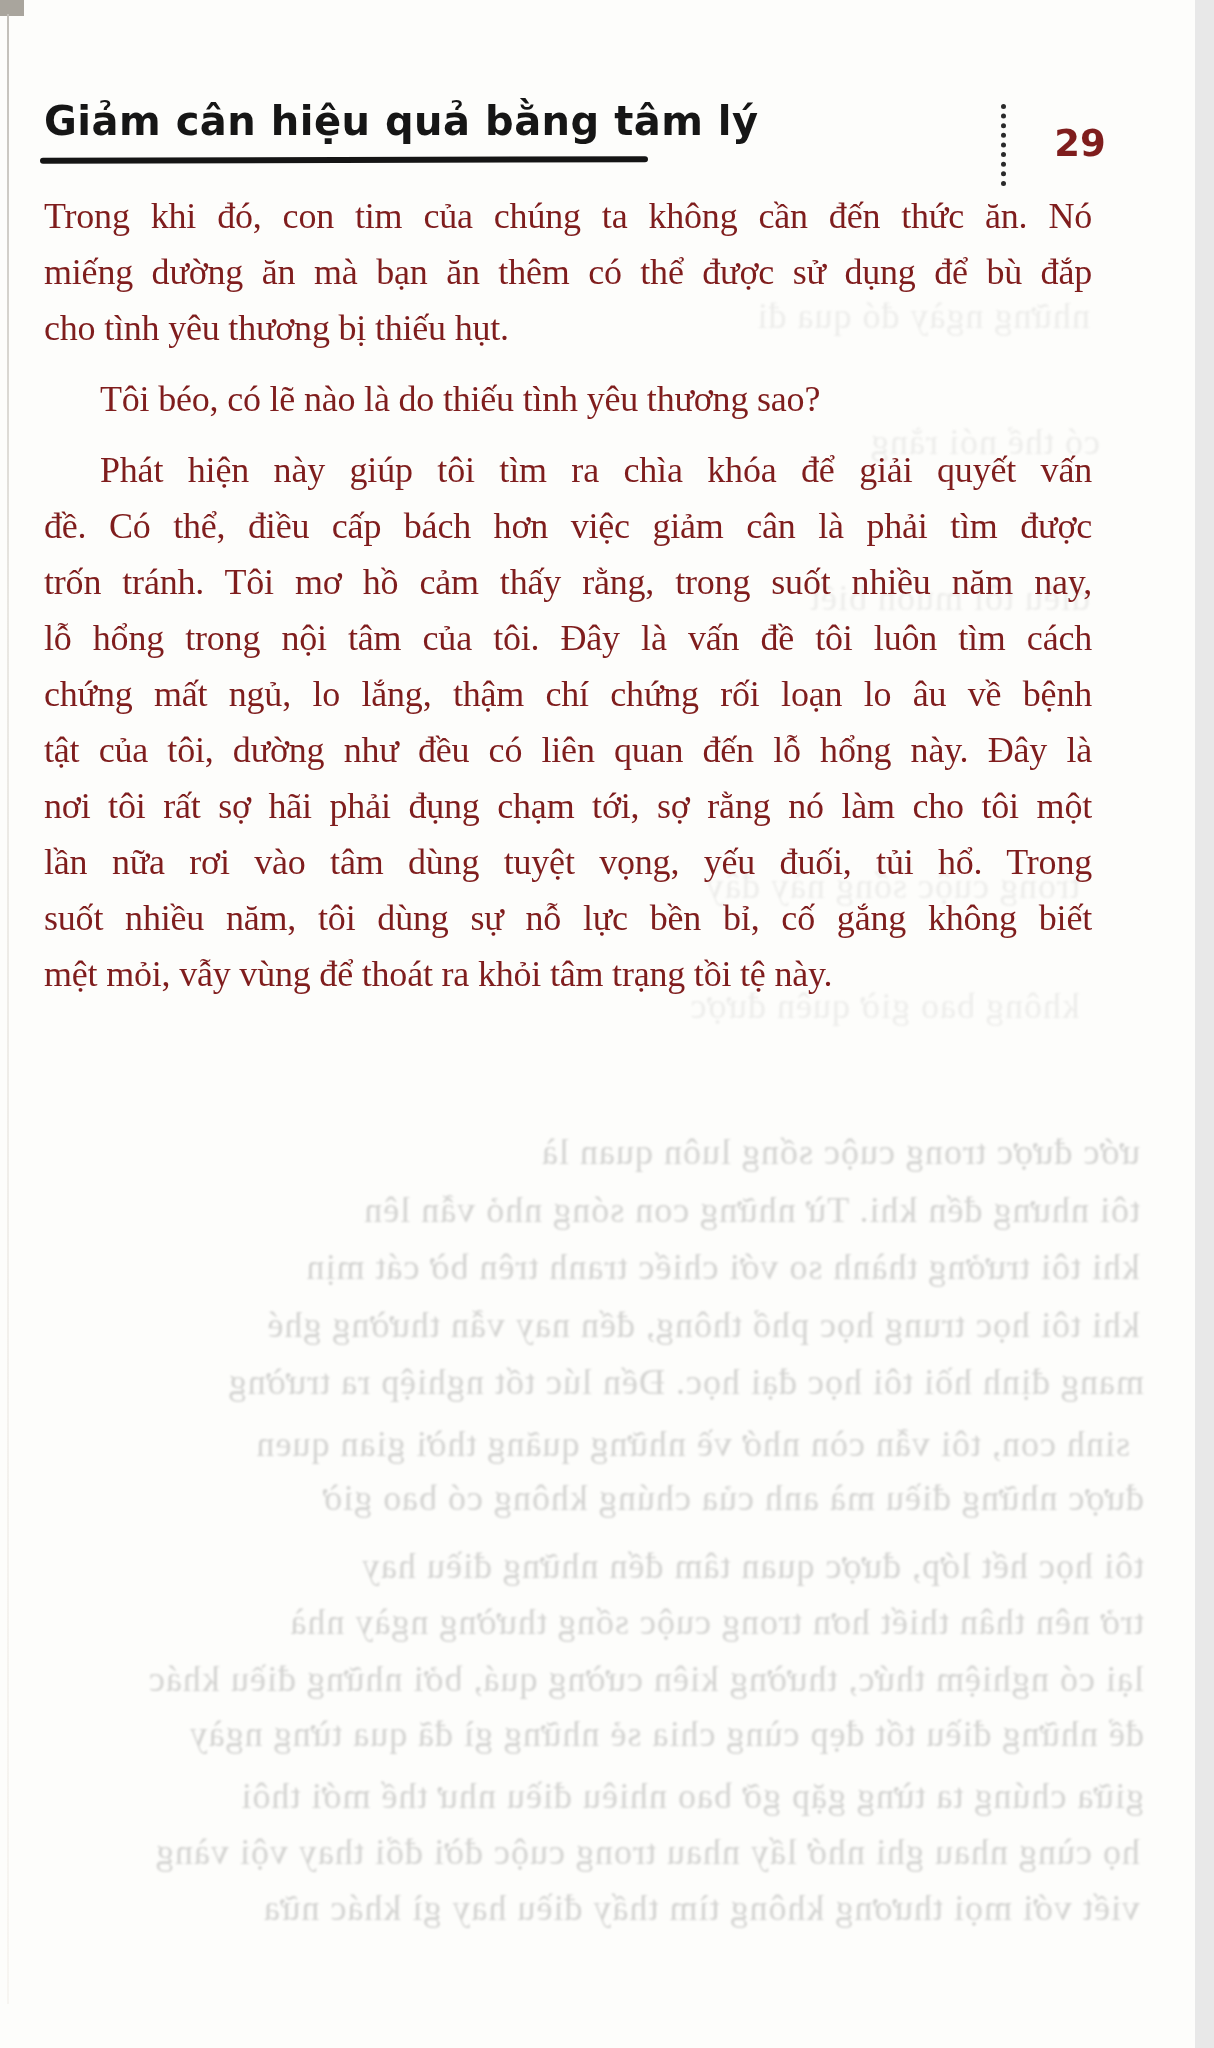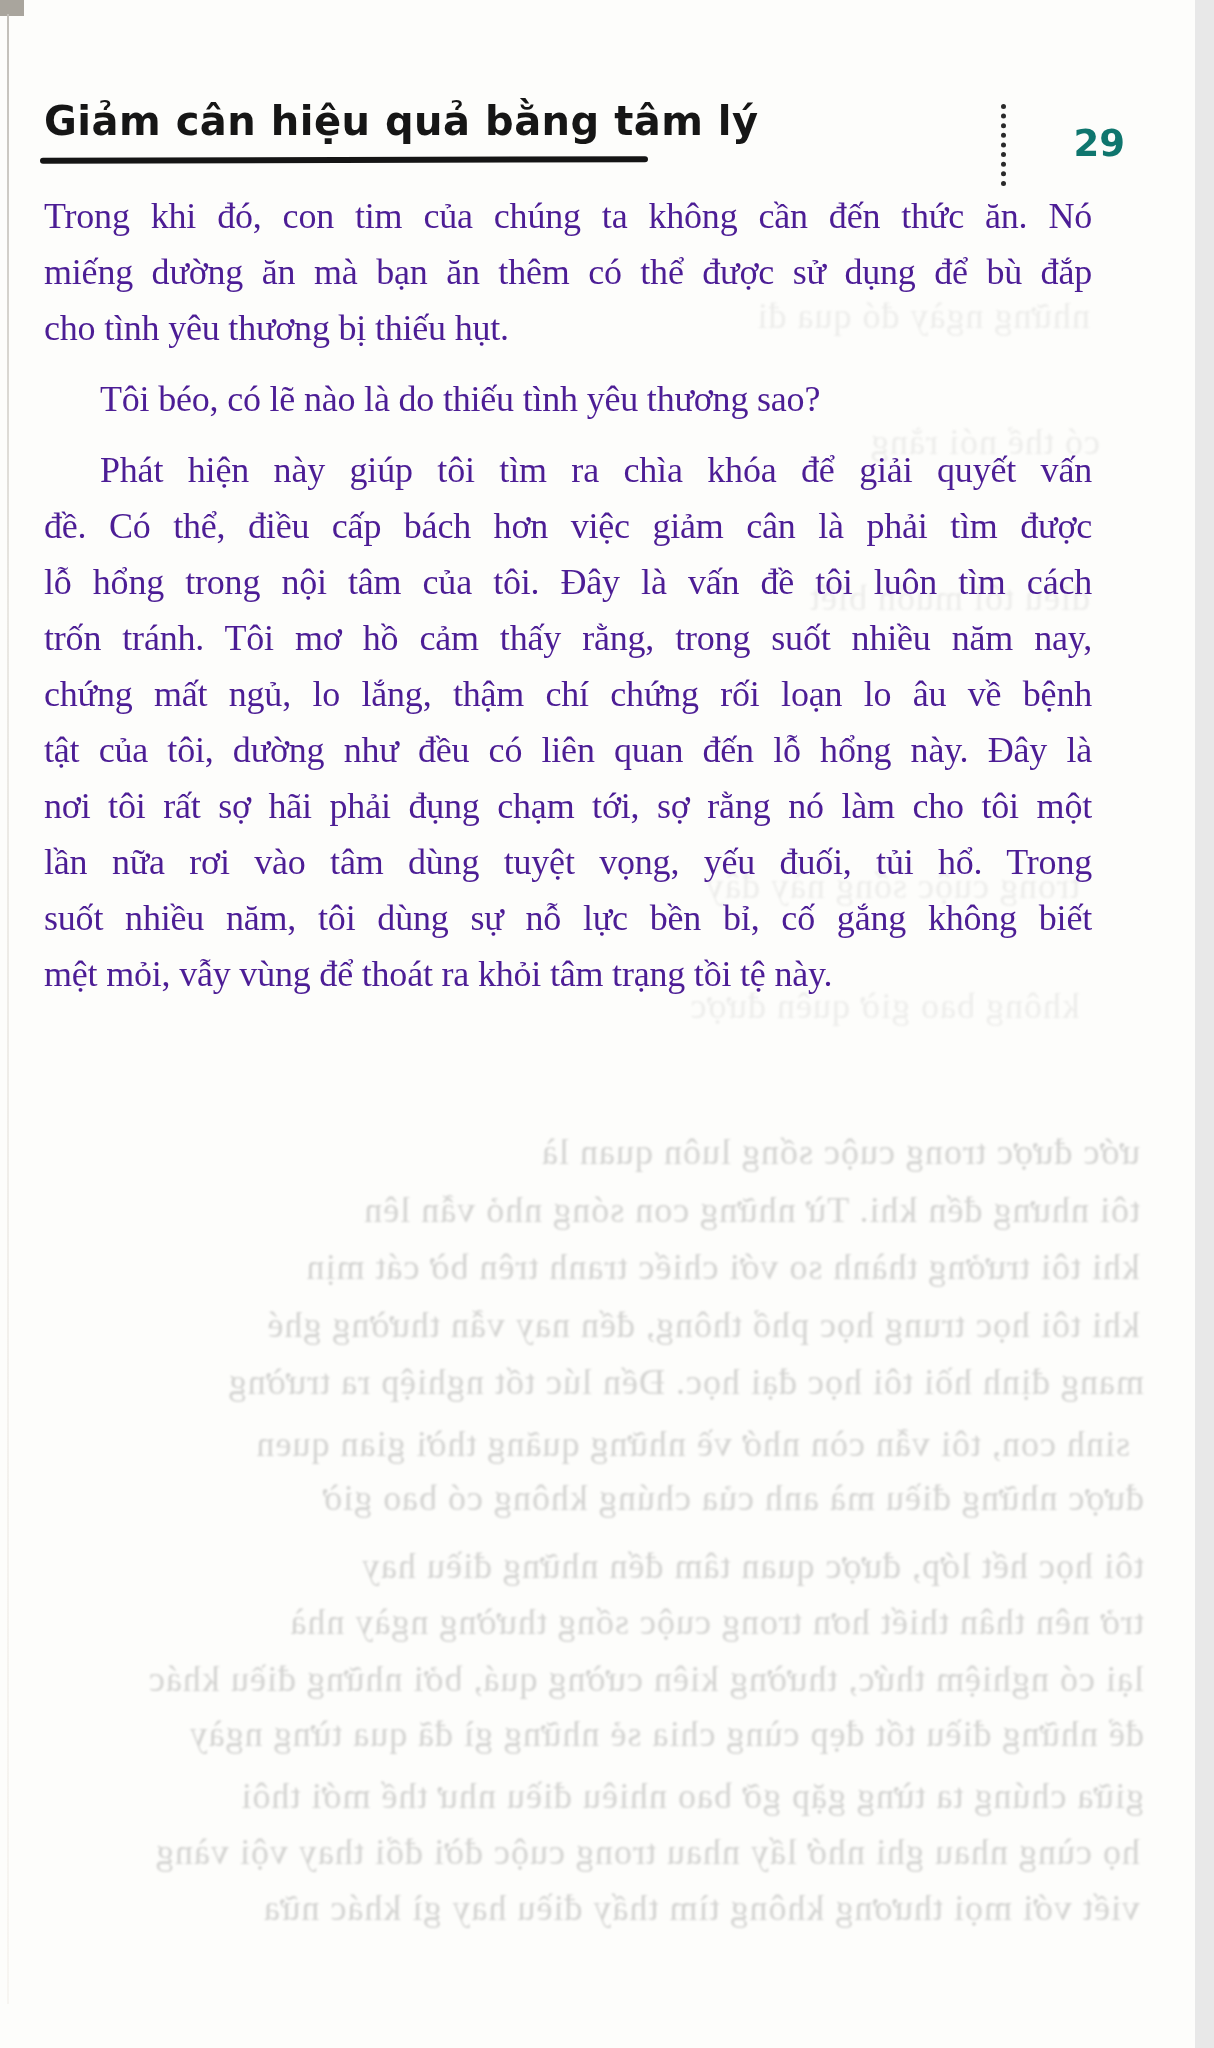--- a/index.html
+++ b/index.html
@@ -41,32 +41,32 @@
     border-radius: 3px;
     transform: rotate(-0.15deg);
   }
   .header-divider {
     position: absolute; left: 1001px; top: 104px;
     height: 82px; width: 0;
     border-left: 5px dotted #2a2a2a;
   }
   .page-number {
     position: absolute; left: 1035px; top: 122px;
-    width: 90px; text-align: right;
+    width: 90px; text-align: center;
     font-family: "DejaVu Sans", sans-serif;
     font-weight: 600;
     font-size: 37px;
-    color: #0f766e;
+    color: #7f1d1d;
   }
 
   
   .content {
     position: absolute; left: 44px; top: 188px;
     width: 1048px;
-    color: #4c1d95;
+    color: #7f1d1d;
     font-size: 36px;
     line-height: 56px;
     letter-spacing: -0.2px;
   }
   .para { margin: 0; }
   .para + .para { margin-top: 15px; }
   .line {
     text-align: justify;
     text-align-last: justify;
     overflow: hidden;
@@ -138,22 +138,22 @@
       <div class="line">Trong khi đó, con tim của chúng ta không cần đến thức ăn. Nó</div>
       <div class="line">miếng dường ăn mà bạn ăn thêm có thể được sử dụng để bù đắp</div>
       <div class="line end">cho tình yêu thương bị thiếu hụt.</div>
     </div>
     <div class="para">
       <div class="line indent end">Tôi béo, có lẽ nào là do thiếu tình yêu thương sao?</div>
     </div>
     <div class="para">
       <div class="line indent">Phát hiện này giúp tôi tìm ra chìa khóa để giải quyết vấn</div>
       <div class="line">đề. Có thể, điều cấp bách hơn việc giảm cân là phải tìm được</div>
+      <div class="line">trốn tránh. Tôi mơ hồ cảm thấy rằng, trong suốt nhiều năm nay,</div>
       <div class="line">lỗ hổng trong nội tâm của tôi. Đây là vấn đề tôi luôn tìm cách</div>
-      <div class="line">trốn tránh. Tôi mơ hồ cảm thấy rằng, trong suốt nhiều năm nay,</div>
       <div class="line">chứng mất ngủ, lo lắng, thậm chí chứng rối loạn lo âu về bệnh</div>
       <div class="line">tật của tôi, dường như đều có liên quan đến lỗ hổng này. Đây là</div>
       <div class="line">nơi tôi rất sợ hãi phải đụng chạm tới, sợ rằng nó làm cho tôi một</div>
       <div class="line">lần nữa rơi vào tâm dùng tuyệt vọng, yếu đuối, tủi hổ. Trong</div>
       <div class="line">suốt nhiều năm, tôi dùng sự nỗ lực bền bỉ, cố gắng không biết</div>
       <div class="line end">mệt mỏi, vẫy vùng để thoát ra khỏi tâm trạng tồi tệ này.</div>
     </div>
   </div>
 
   <div class="bleed-layer">

